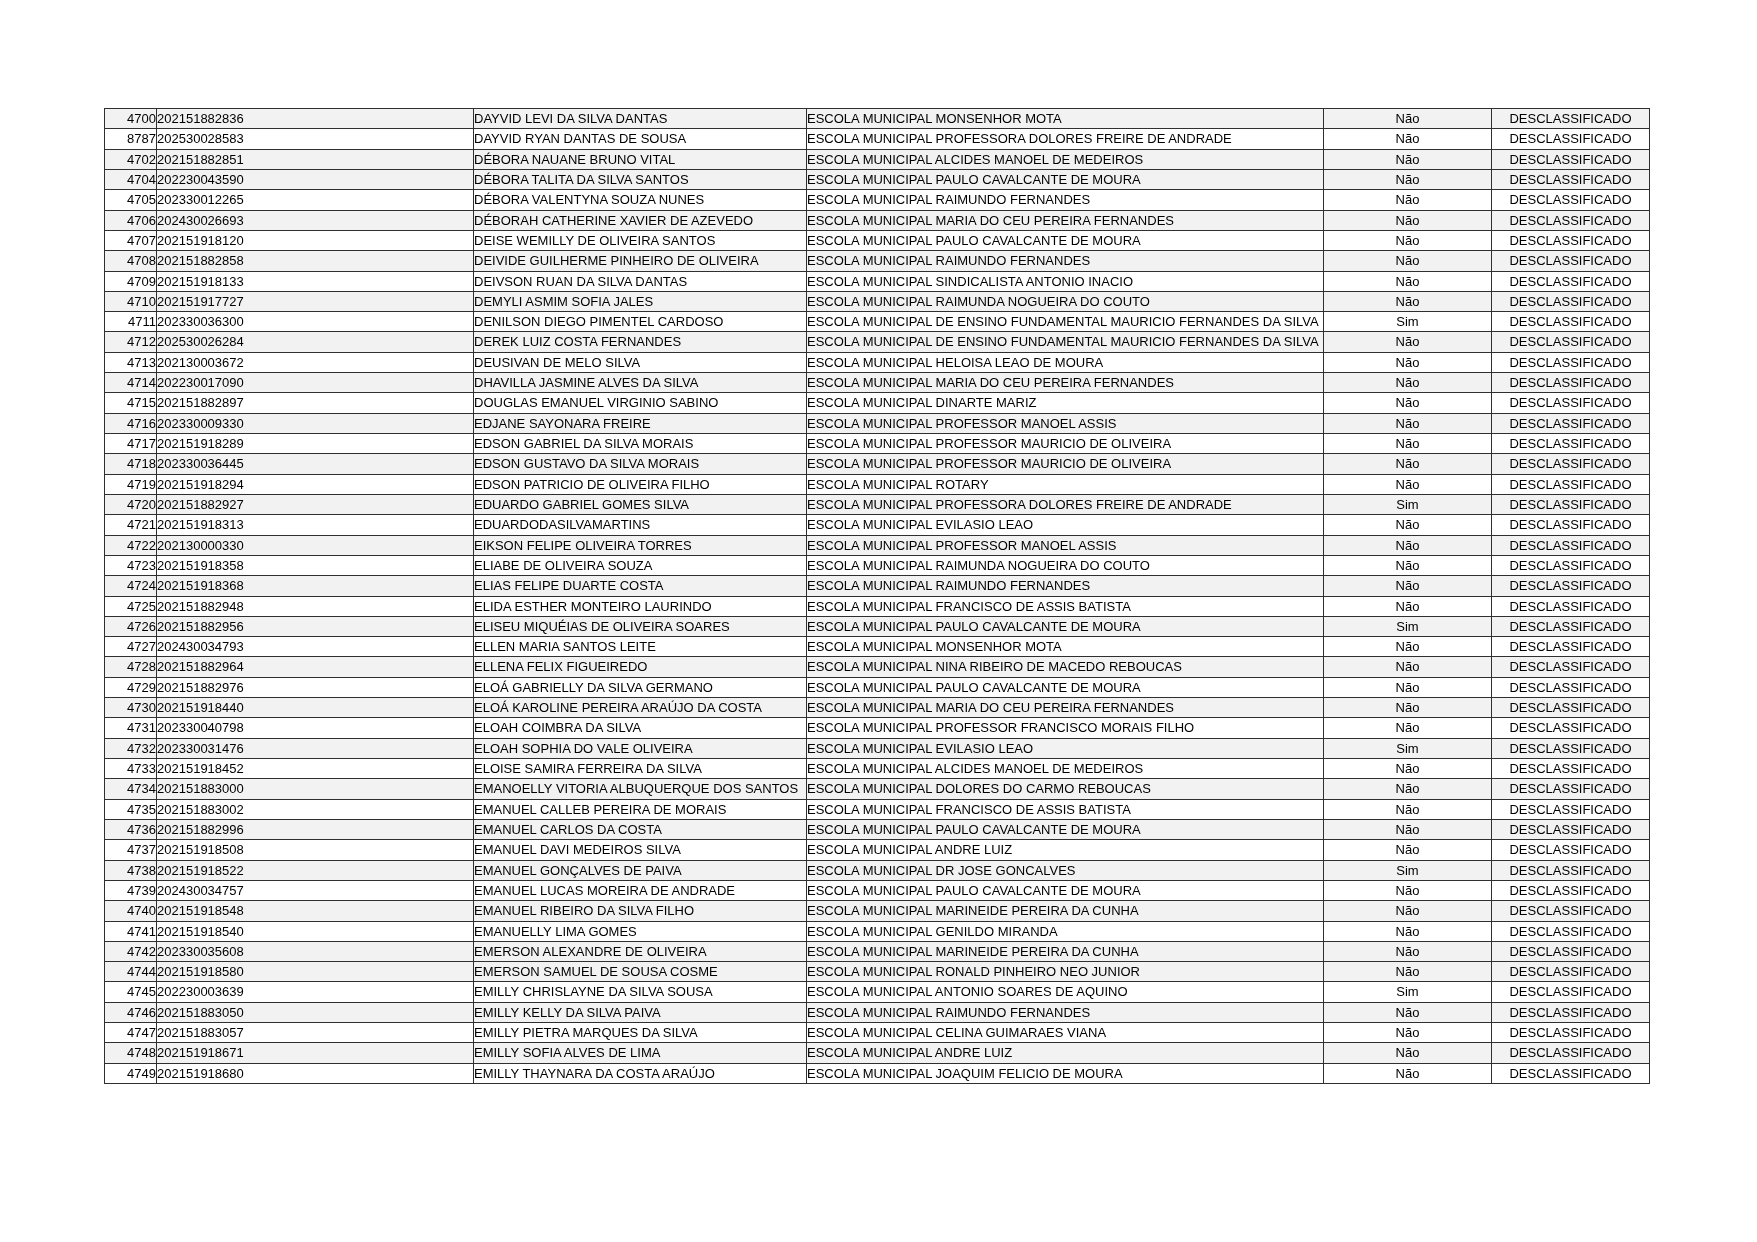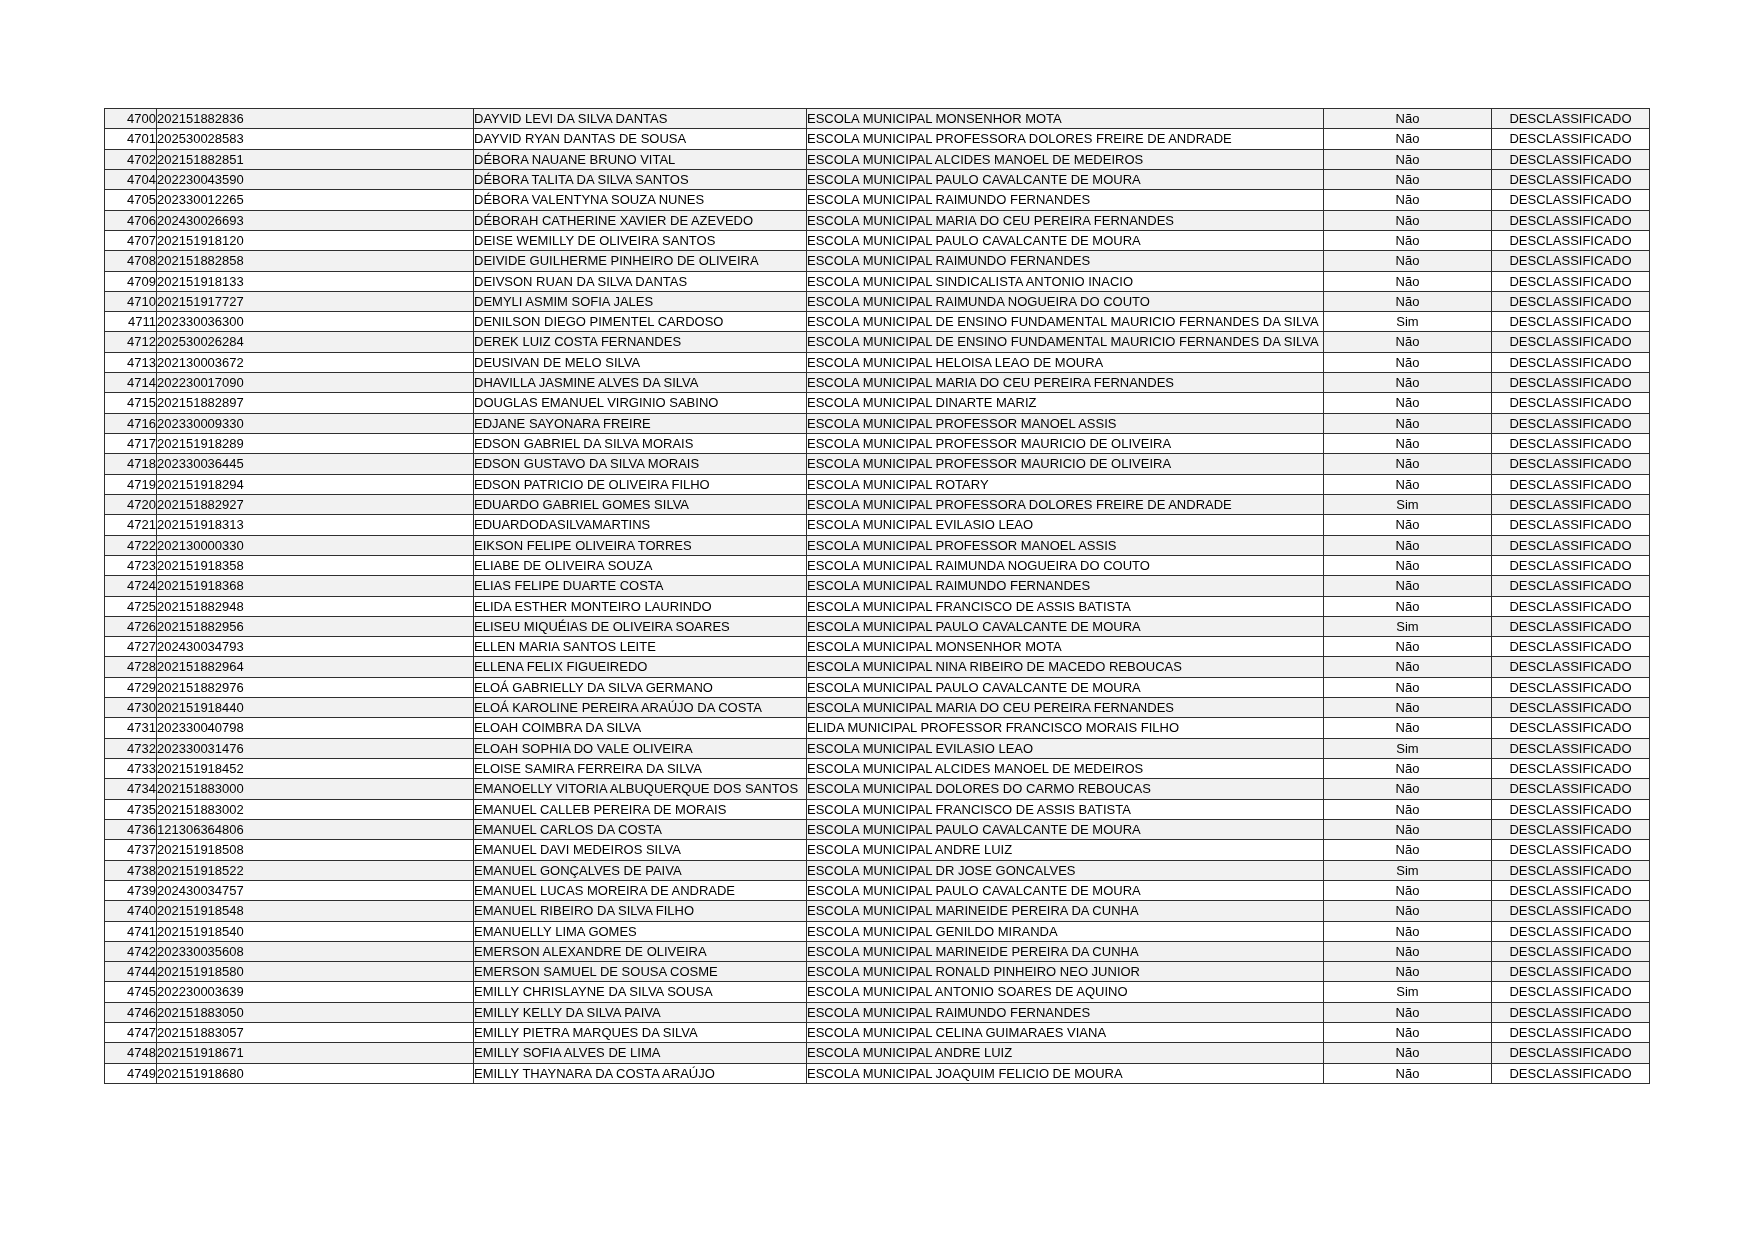--- a/index.html
+++ b/index.html
@@ -70,21 +70,21 @@
     <tbody>
         <tr class="alt">
           <td class="c-index">4700</td>
           <td class="c-reg">202151882836</td>
           <td class="c-name">DAYVID LEVI DA SILVA DANTAS</td>
           <td class="c-school">ESCOLA MUNICIPAL MONSENHOR MOTA</td>
           <td class="c-flag">Não</td>
           <td class="c-status">DESCLASSIFICADO</td>
         </tr>
         <tr>
-          <td class="c-index">4701</td>
+          <td class="c-index">8787</td>
           <td class="c-reg">202530028583</td>
           <td class="c-name">DAYVID RYAN DANTAS DE SOUSA</td>
           <td class="c-school">ESCOLA MUNICIPAL PROFESSORA DOLORES FREIRE DE ANDRADE</td>
           <td class="c-flag">Não</td>
           <td class="c-status">DESCLASSIFICADO</td>
         </tr>
         <tr class="alt">
           <td class="c-index">4702</td>
           <td class="c-reg">202151882851</td>
           <td class="c-name">DÉBORA NAUANE BRUNO VITAL</td>
@@ -305,21 +305,21 @@
           <td class="c-reg">202151918440</td>
           <td class="c-name">ELOÁ KAROLINE PEREIRA ARAÚJO DA COSTA</td>
           <td class="c-school">ESCOLA MUNICIPAL MARIA DO CEU PEREIRA FERNANDES</td>
           <td class="c-flag">Não</td>
           <td class="c-status">DESCLASSIFICADO</td>
         </tr>
         <tr>
           <td class="c-index">4731</td>
           <td class="c-reg">202330040798</td>
           <td class="c-name">ELOAH COIMBRA DA SILVA</td>
-          <td class="c-school">ELIDA MUNICIPAL PROFESSOR FRANCISCO MORAIS FILHO</td>
+          <td class="c-school">ESCOLA MUNICIPAL PROFESSOR FRANCISCO MORAIS FILHO</td>
           <td class="c-flag">Não</td>
           <td class="c-status">DESCLASSIFICADO</td>
         </tr>
         <tr class="alt">
           <td class="c-index">4732</td>
           <td class="c-reg">202330031476</td>
           <td class="c-name">ELOAH SOPHIA DO VALE OLIVEIRA</td>
           <td class="c-school">ESCOLA MUNICIPAL EVILASIO LEAO</td>
           <td class="c-flag">Sim</td>
           <td class="c-status">DESCLASSIFICADO</td>
@@ -343,21 +343,21 @@
         <tr>
           <td class="c-index">4735</td>
           <td class="c-reg">202151883002</td>
           <td class="c-name">EMANUEL CALLEB PEREIRA DE MORAIS</td>
           <td class="c-school">ESCOLA MUNICIPAL FRANCISCO DE ASSIS BATISTA</td>
           <td class="c-flag">Não</td>
           <td class="c-status">DESCLASSIFICADO</td>
         </tr>
         <tr class="alt">
           <td class="c-index">4736</td>
-          <td class="c-reg">121306364806</td>
+          <td class="c-reg">202151882996</td>
           <td class="c-name">EMANUEL CARLOS DA COSTA</td>
           <td class="c-school">ESCOLA MUNICIPAL PAULO CAVALCANTE DE MOURA</td>
           <td class="c-flag">Não</td>
           <td class="c-status">DESCLASSIFICADO</td>
         </tr>
         <tr>
           <td class="c-index">4737</td>
           <td class="c-reg">202151918508</td>
           <td class="c-name">EMANUEL DAVI MEDEIROS SILVA</td>
           <td class="c-school">ESCOLA MUNICIPAL ANDRE LUIZ</td>

